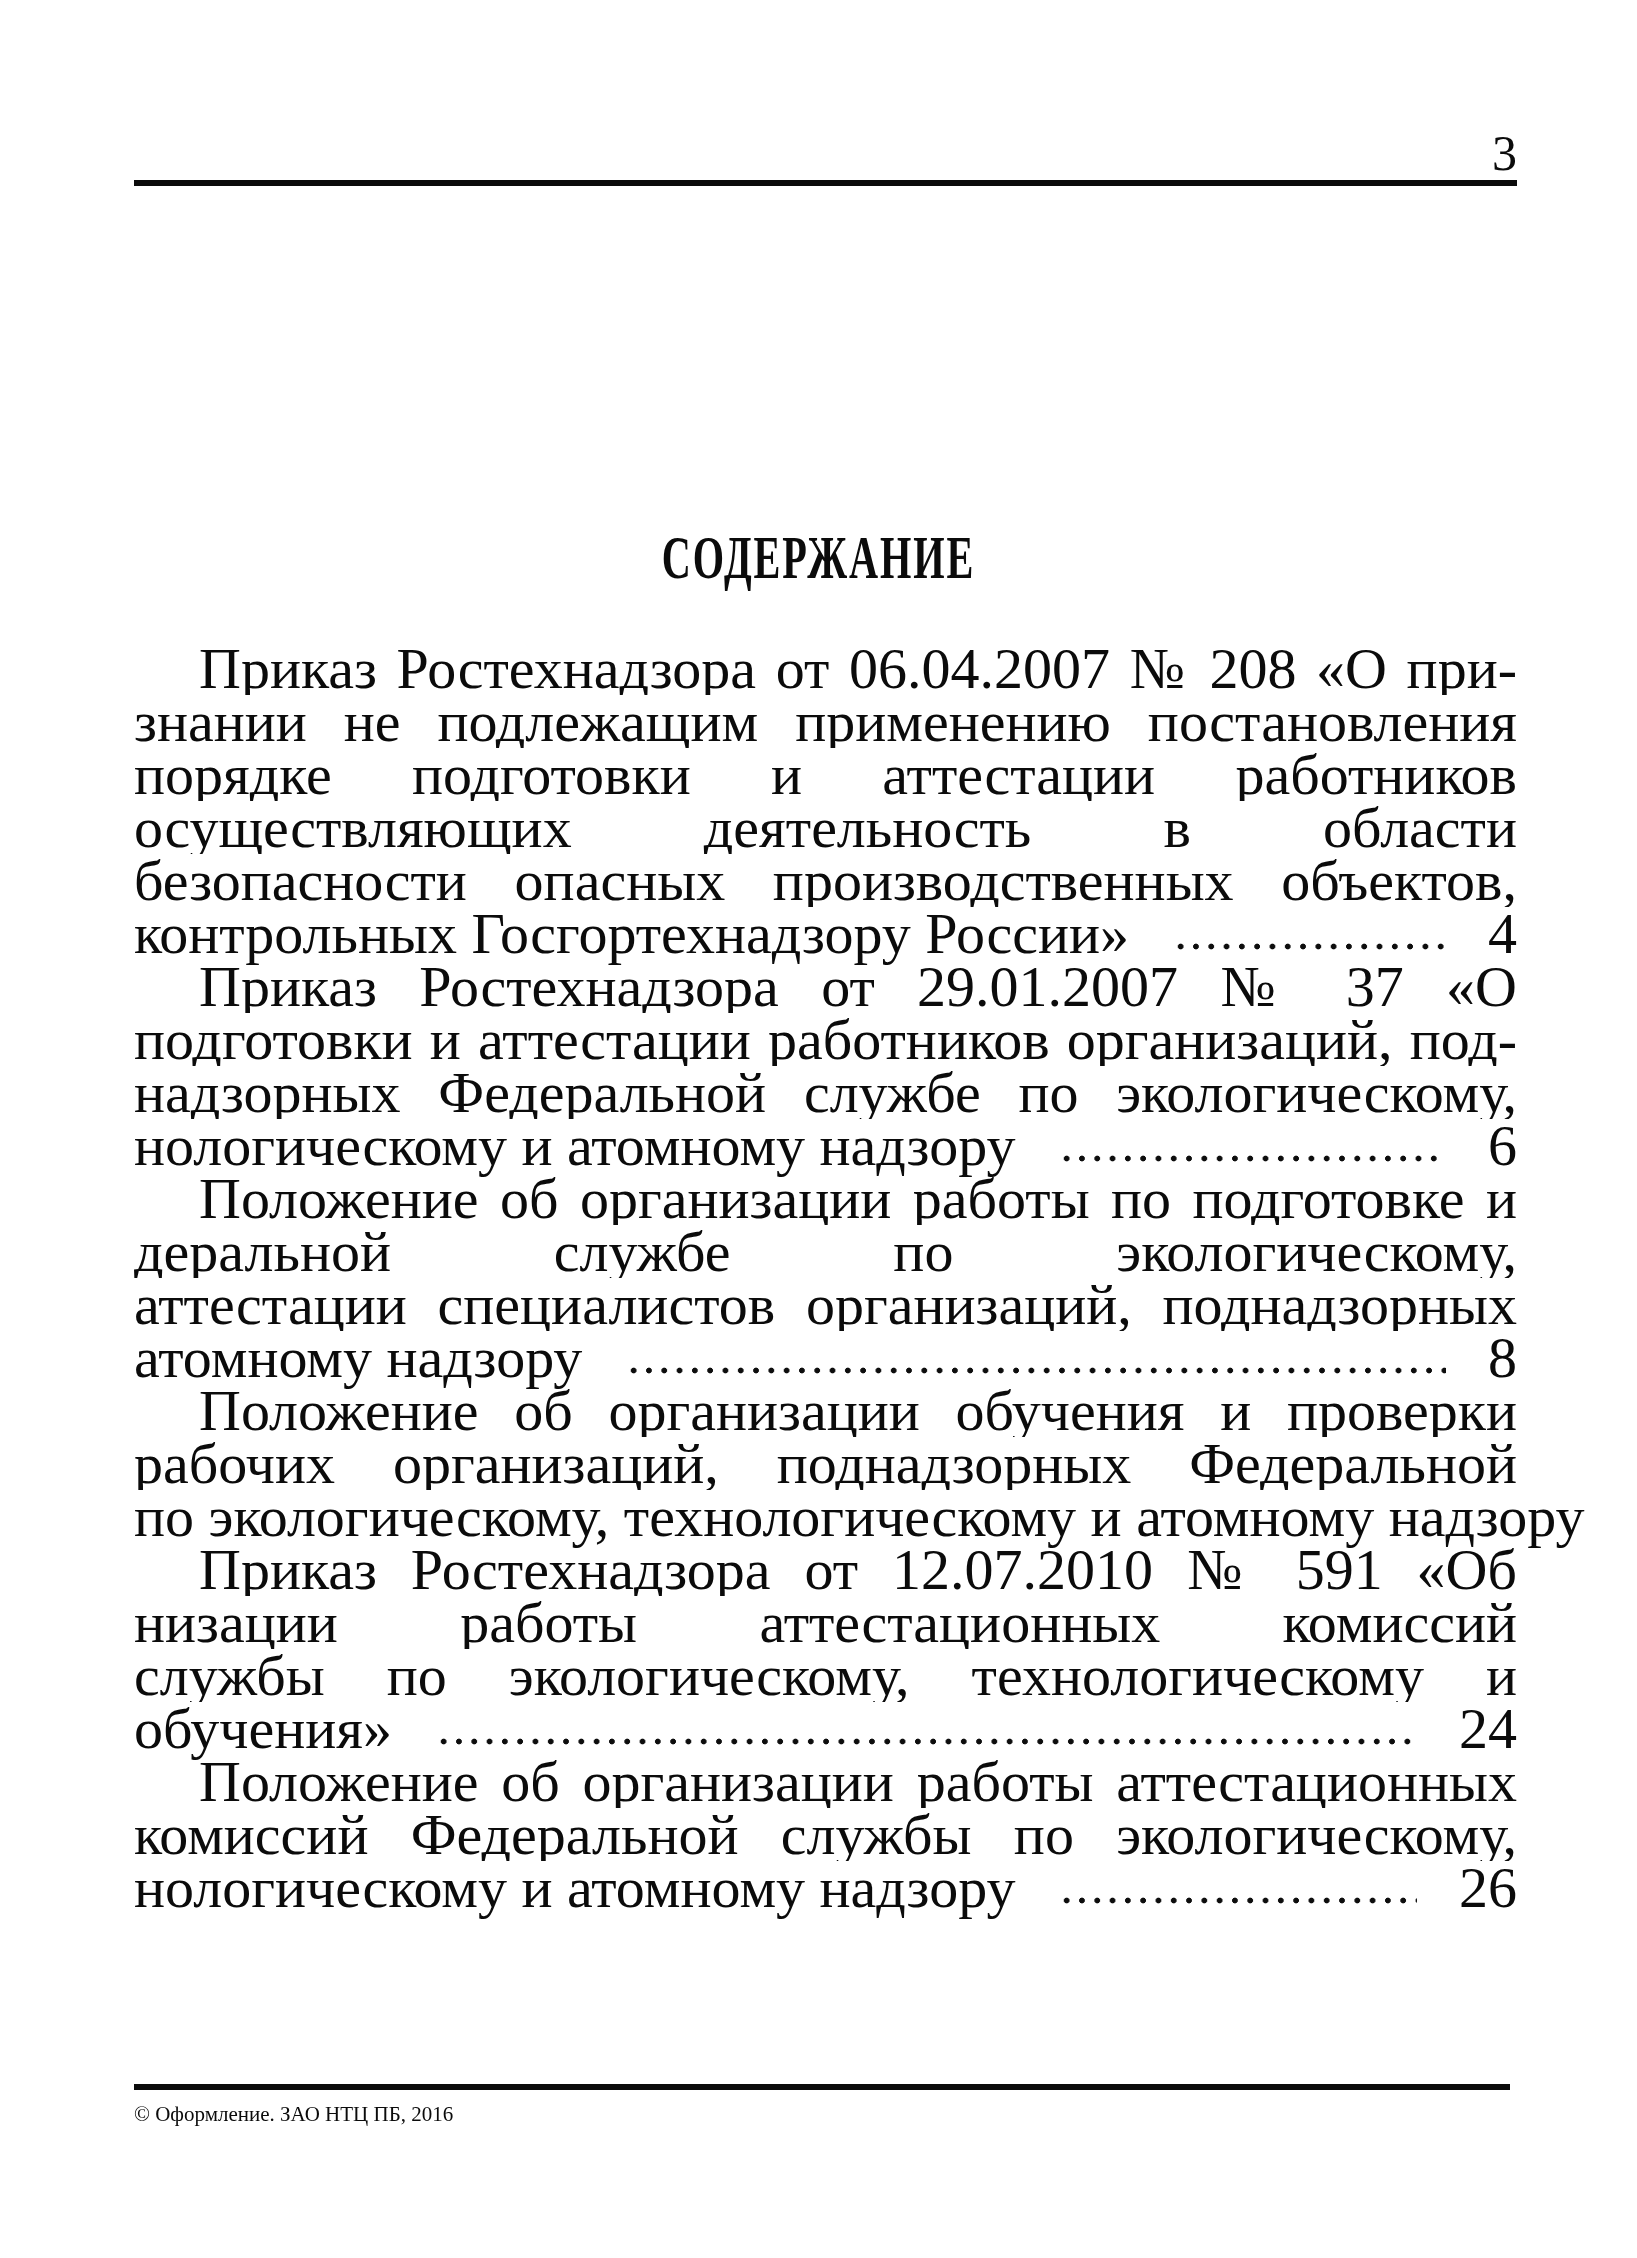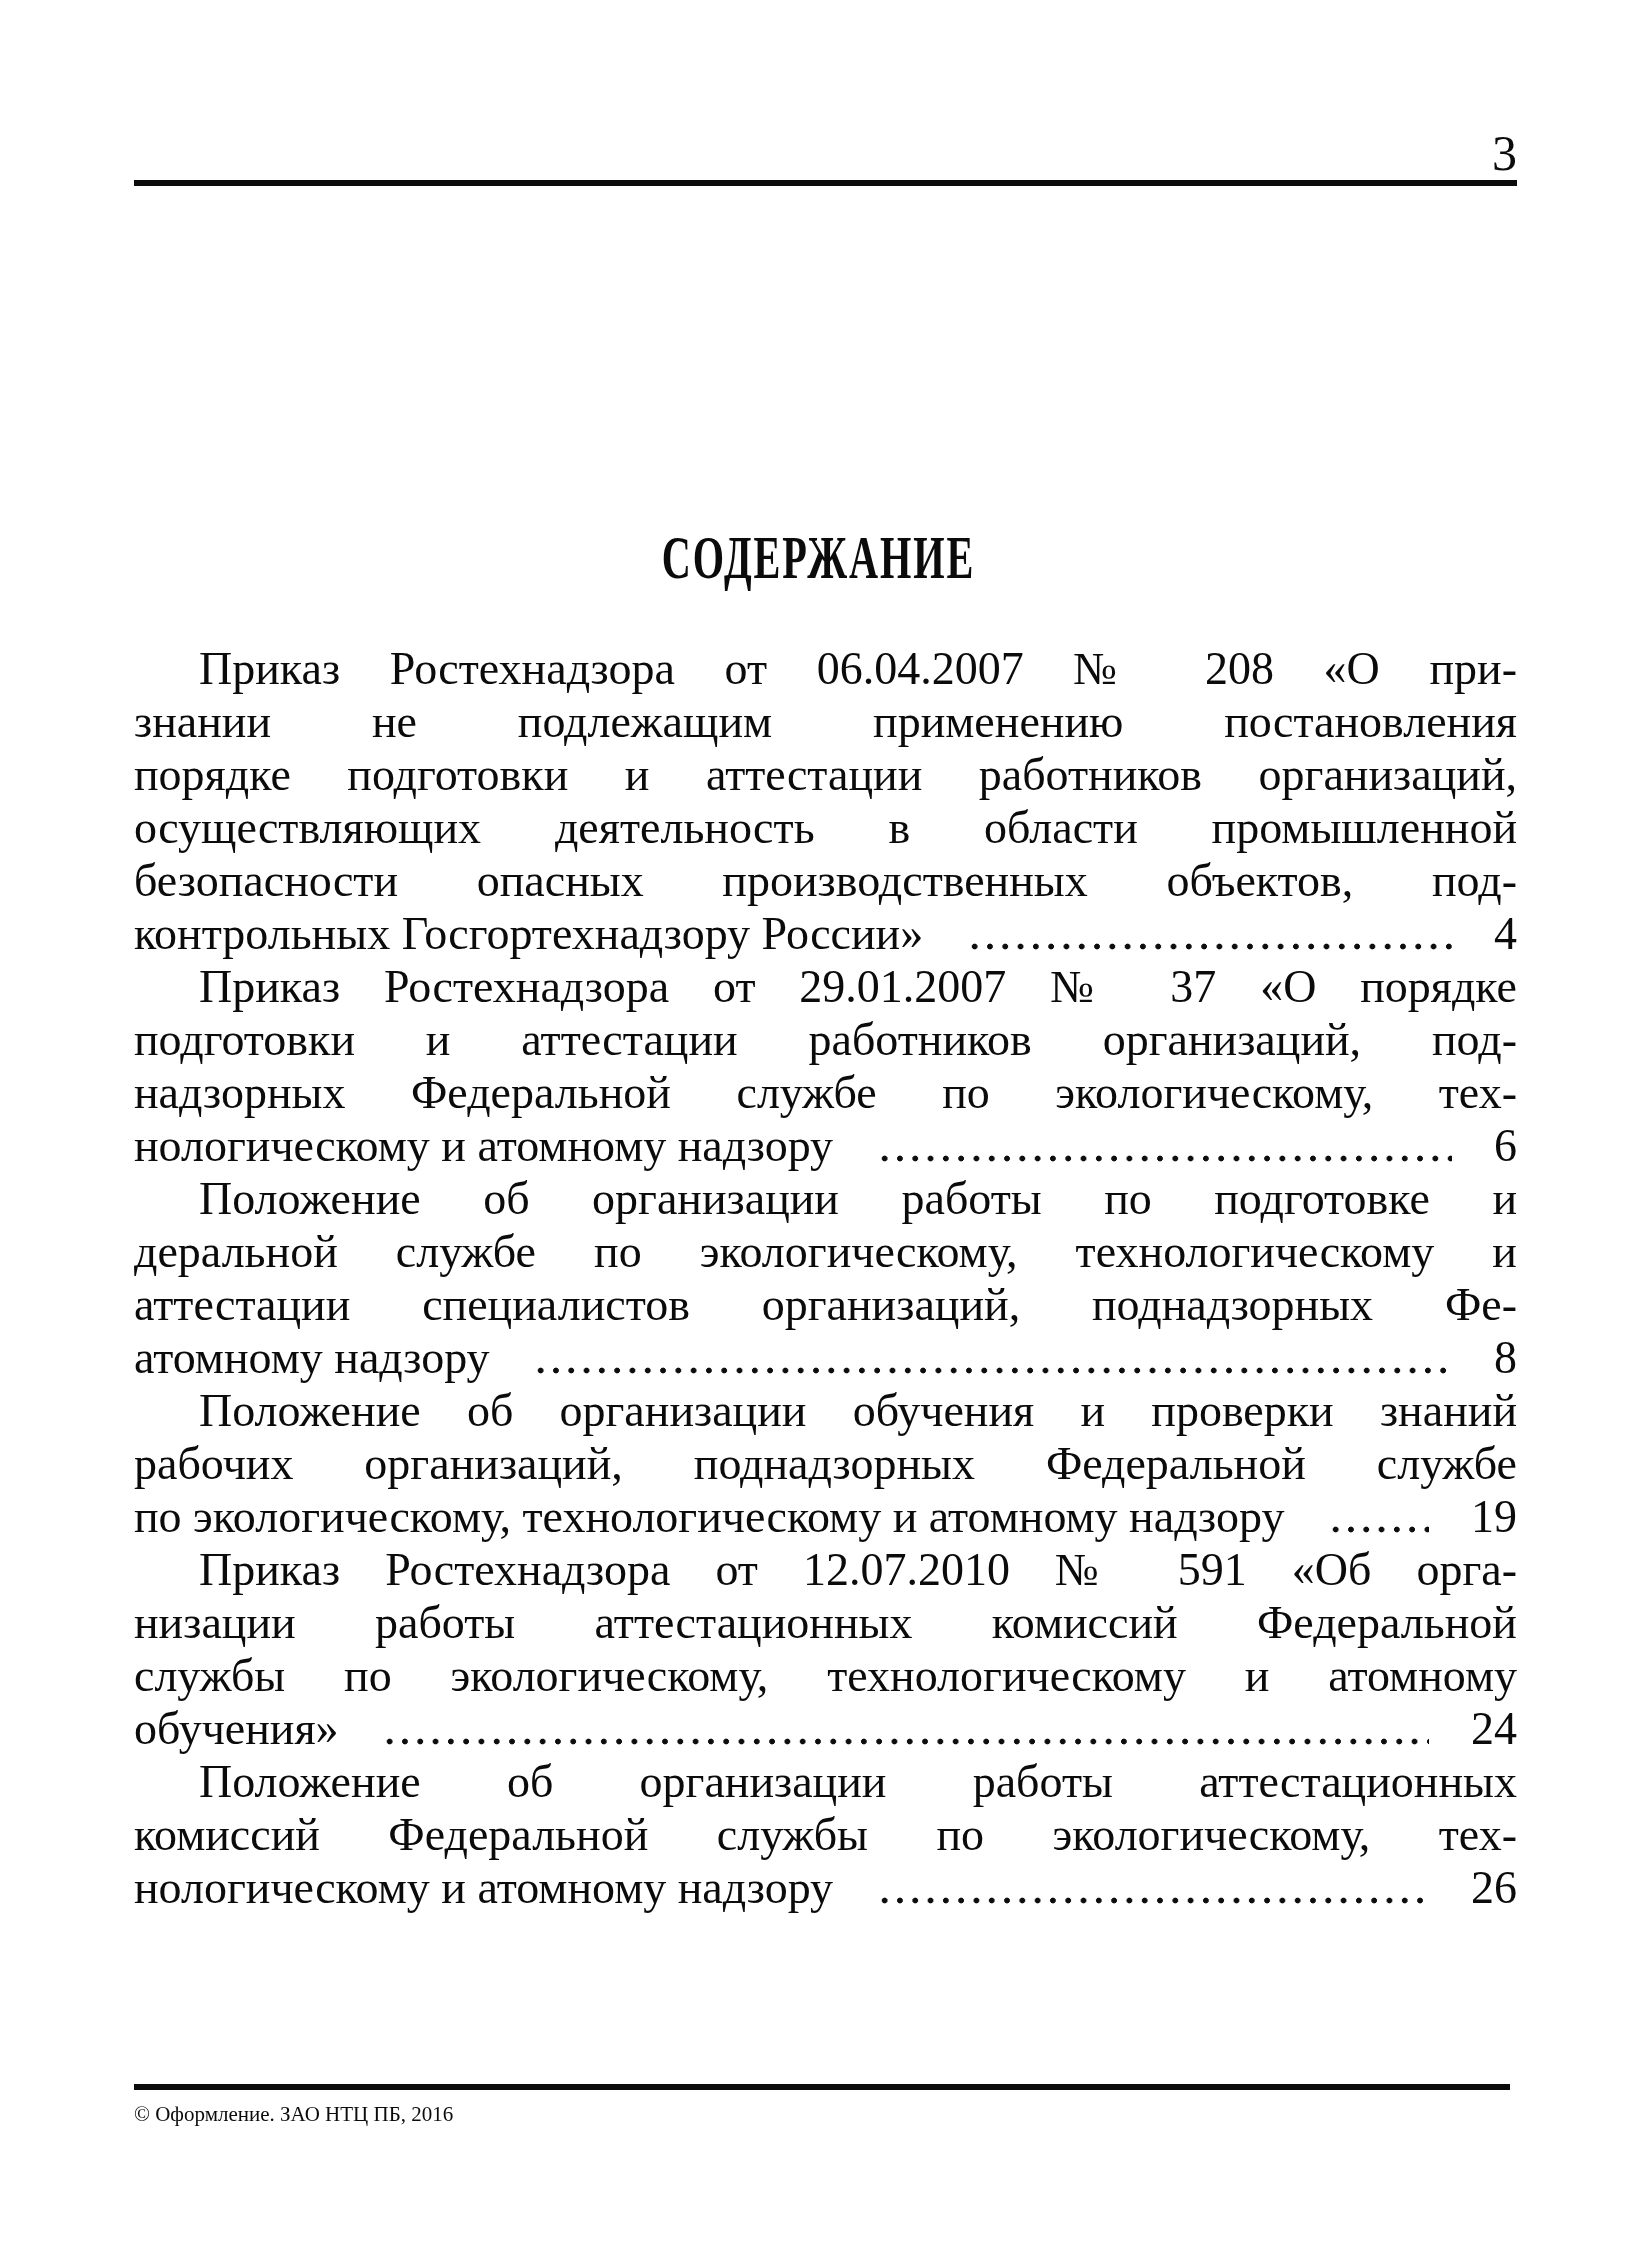--- a/index.html
+++ b/index.html
@@ -52,21 +52,21 @@
     transform-origin: 50% 50%;
     white-space: nowrap;
   }
 
   
   .toc {
     position: absolute;
     top: 642px;
     left: 134px;
     width: 1383px;
-    font-size: 46px;
+    font-size: 58px;
     line-height: 53px;
   }
   .toc-line {
     height: 53px;
     overflow: hidden;
     text-align: justify;
     text-align-last: justify;
   }
   .toc-line.indent {
     padding-left: 65px;

